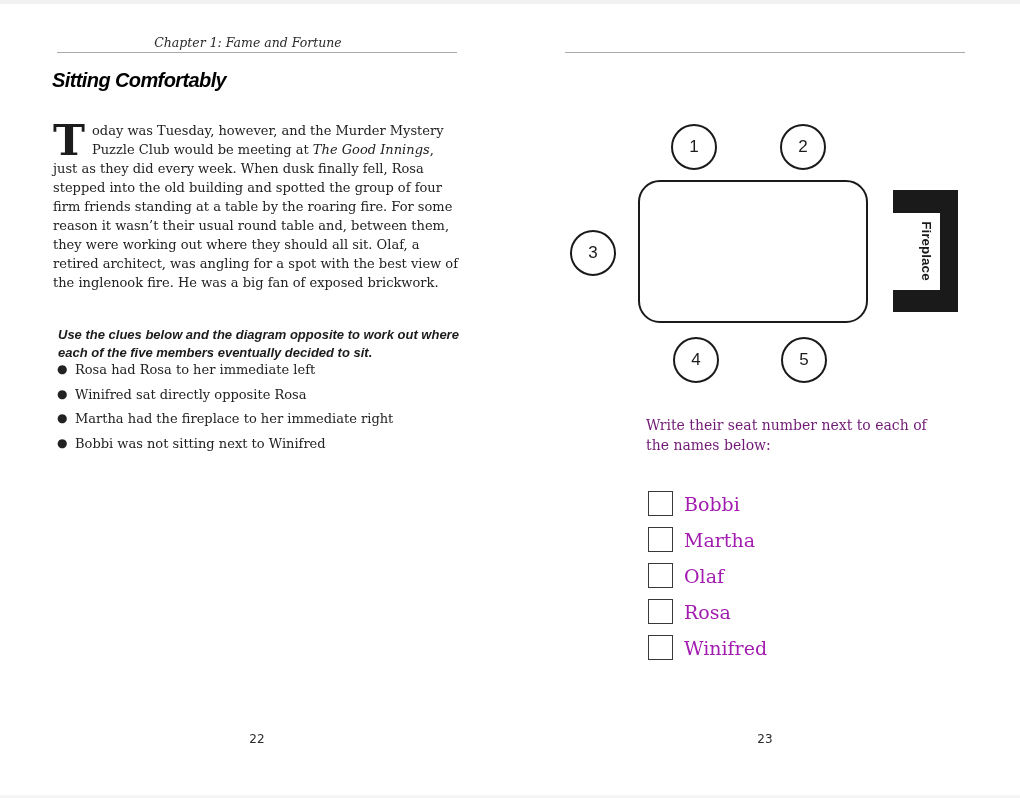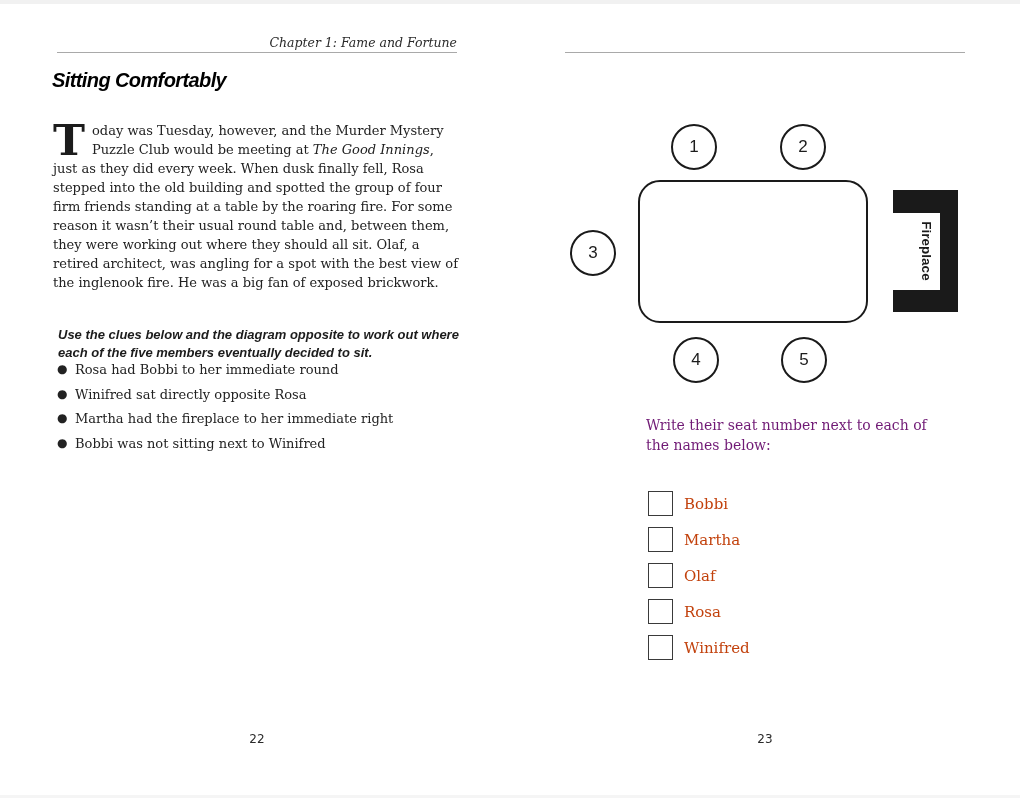--- a/index.html
+++ b/index.html
@@ -17,21 +17,21 @@
   .page{position:absolute;top:0;width:510px;height:798px;}
   .page-left{left:0;}
   .page-right{left:510px;}
 
   
   .running-head{
     position:absolute;top:35px;text-align:center;
     font-style:italic;font-size:12.5px;color:#2a2a2a;
     font-family:"DejaVu Serif", serif;
   }
-  .page-left .running-head{left:57px;width:400px;text-align:right;}
+  .page-left .running-head{left:48px;width:400px;}
   .page-right .running-head{left:55px;width:400px;}
   .head-rule{position:absolute;top:52px;border-top:1px solid #a9a9a9;height:0;}
   .page-left .head-rule{left:57px;width:400px;}
   .page-right .head-rule{left:55px;width:400px;}
 
   
   .page-title{
     position:absolute;top:69px;left:52px;
     font-family:"Liberation Sans", sans-serif;
     font-weight:bold;font-style:italic;
@@ -99,21 +99,21 @@
   .write-prompt{
     position:absolute;top:416px;left:136px;width:288px;
     font-size:14px;line-height:19.5px;color:#701a75;
   }
   .answers{position:absolute;top:491px;left:138px;}
   .answer-row{display:flex;align-items:center;height:25px;margin-bottom:11px;}
   .answer-box{
     width:25px;height:25px;box-sizing:border-box;
     border:1.5px solid #3a3a3a;background:#fff;
   }
-  .answer-label{margin-left:11px;font-size:15px;color:#c2410c;}
+  .answer-label{margin-left:11px;font-size:19px;color:#a21caf;}
 </style>
 </head>
 <body>
 
 <div class="scan-edge-top"></div>
 <div class="scan-edge-bottom"></div>
 
 <div class="page page-left">
   <div class="running-head">Chapter 1: Fame and Fortune</div>
   <div class="head-rule"></div>
@@ -122,21 +122,21 @@
 
   <p class="story" style="margin:0;">
     <span class="drop-cap">T</span><span>oday was Tuesday, however, and the Murder Mystery Puzzle Club would be meeting at </span><span class="venue-italic">The Good Innings</span><span>, just as they did every week. When dusk finally fell, Rosa stepped into the old building and spotted the group of four firm friends standing at a table by the roaring fire. For some reason it wasn’t their usual round table and, between them, they were working out where they should all sit. Olaf, a retired architect, was angling for a spot with the best view of the inglenook fire. He was a big fan of exposed brickwork.</span>
   </p>
 
   <p class="instruction" style="margin:5px;">Use the clues below and the diagram opposite to work out where each of the five members eventually decided to sit.</p>
 
   <div class="clues">
     <div class="clue-row">
       <span class="bullet">●</span>
-      <span>Rosa had Bobbi to her immediate round</span>
+      <span>Rosa had Rosa to her immediate left</span>
     </div>
     <div class="clue-row">
       <span class="bullet">●</span>
       <span>Winifred sat directly opposite Rosa</span>
     </div>
     <div class="clue-row">
       <span class="bullet">●</span>
       <span>Martha had the fireplace to her immediate right</span>
     </div>
     <div class="clue-row">

